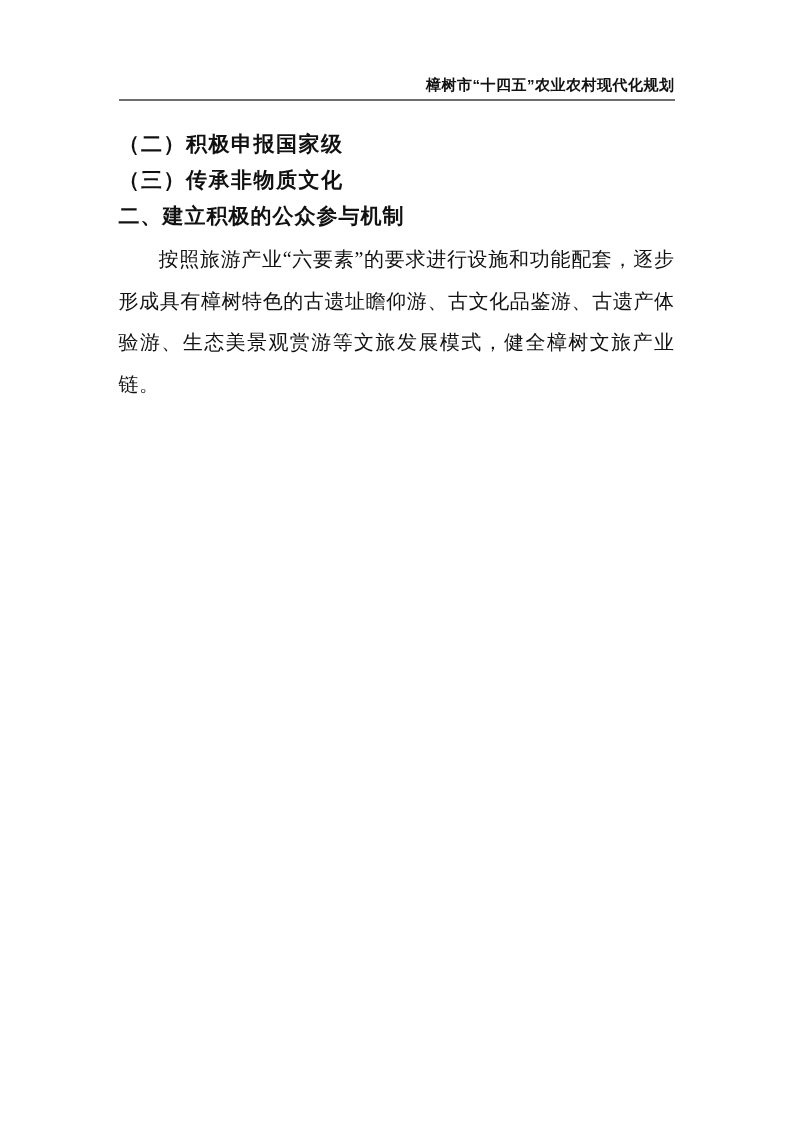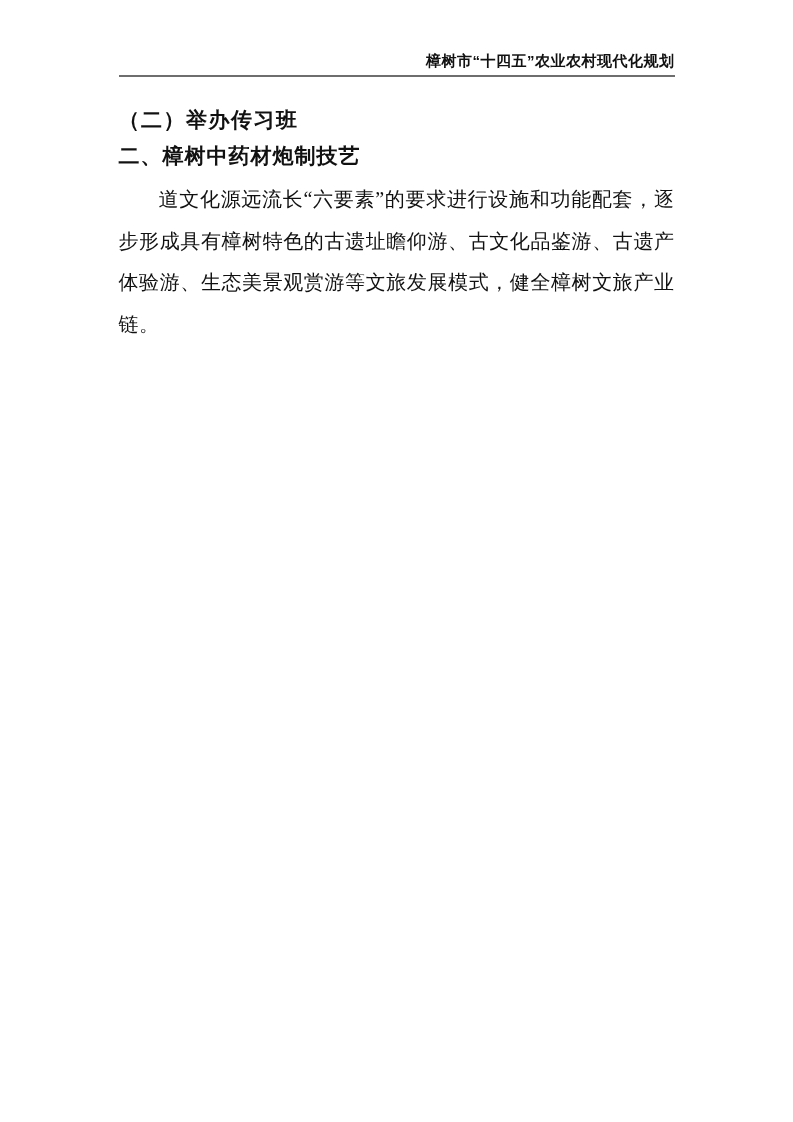--- a/index.html
+++ b/index.html
@@ -9,21 +9,21 @@
   }
   body {
     width: 793px;
     height: 1122px;
     overflow: hidden;
     color: #111111;
   }
   .page {
     width: 556px;
     margin: 0 auto;
-    padding-top: 52px;
+    padding-top: 76px;
     font-family: "Liberation Serif", "DejaVu Serif", serif;
   }
   .running-header {
     border-bottom: 2px solid #6e6e6e;
     padding-bottom: 5px;
   }
   .running-header .title {
     text-align: right;
     font-family: "Liberation Sans", "DejaVu Sans", sans-serif;
     font-weight: 700;
@@ -60,22 +60,23 @@
 </style>
 </head>
 <body>
 
 <div class="page">
 
   <header class="running-header">
     <div class="title">樟树市“十四五”农业农村现代化规划</div>
   </header>
 
-  <h2 class="kai-heading">（二）举办传习班</h2>
+  <h2 class="kai-heading">（二）积极申报国家级</h2>
 
 
+  <h2 class="kai-heading mid">（三）传承非物质文化</h2>
 
 
-  <h2 class="hei-heading">二、樟树中药材炮制技艺</h2>
+  <h2 class="hei-heading">二、建立积极的公众参与机制</h2>
 
-  <p class="body-para">道文化源远流长“六要素”的要求进行设施和功能配套，逐步形成具有樟树特色的古遗址瞻仰游、古文化品鉴游、古遗产体验游、生态美景观赏游等文旅发展模式，健全樟树文旅产业链。</p>
+  <p class="body-para">按照旅游产业“六要素”的要求进行设施和功能配套，逐步形成具有樟树特色的古遗址瞻仰游、古文化品鉴游、古遗产体验游、生态美景观赏游等文旅发展模式，健全樟树文旅产业链。</p>
 
 </div>
 
 </body></html>

